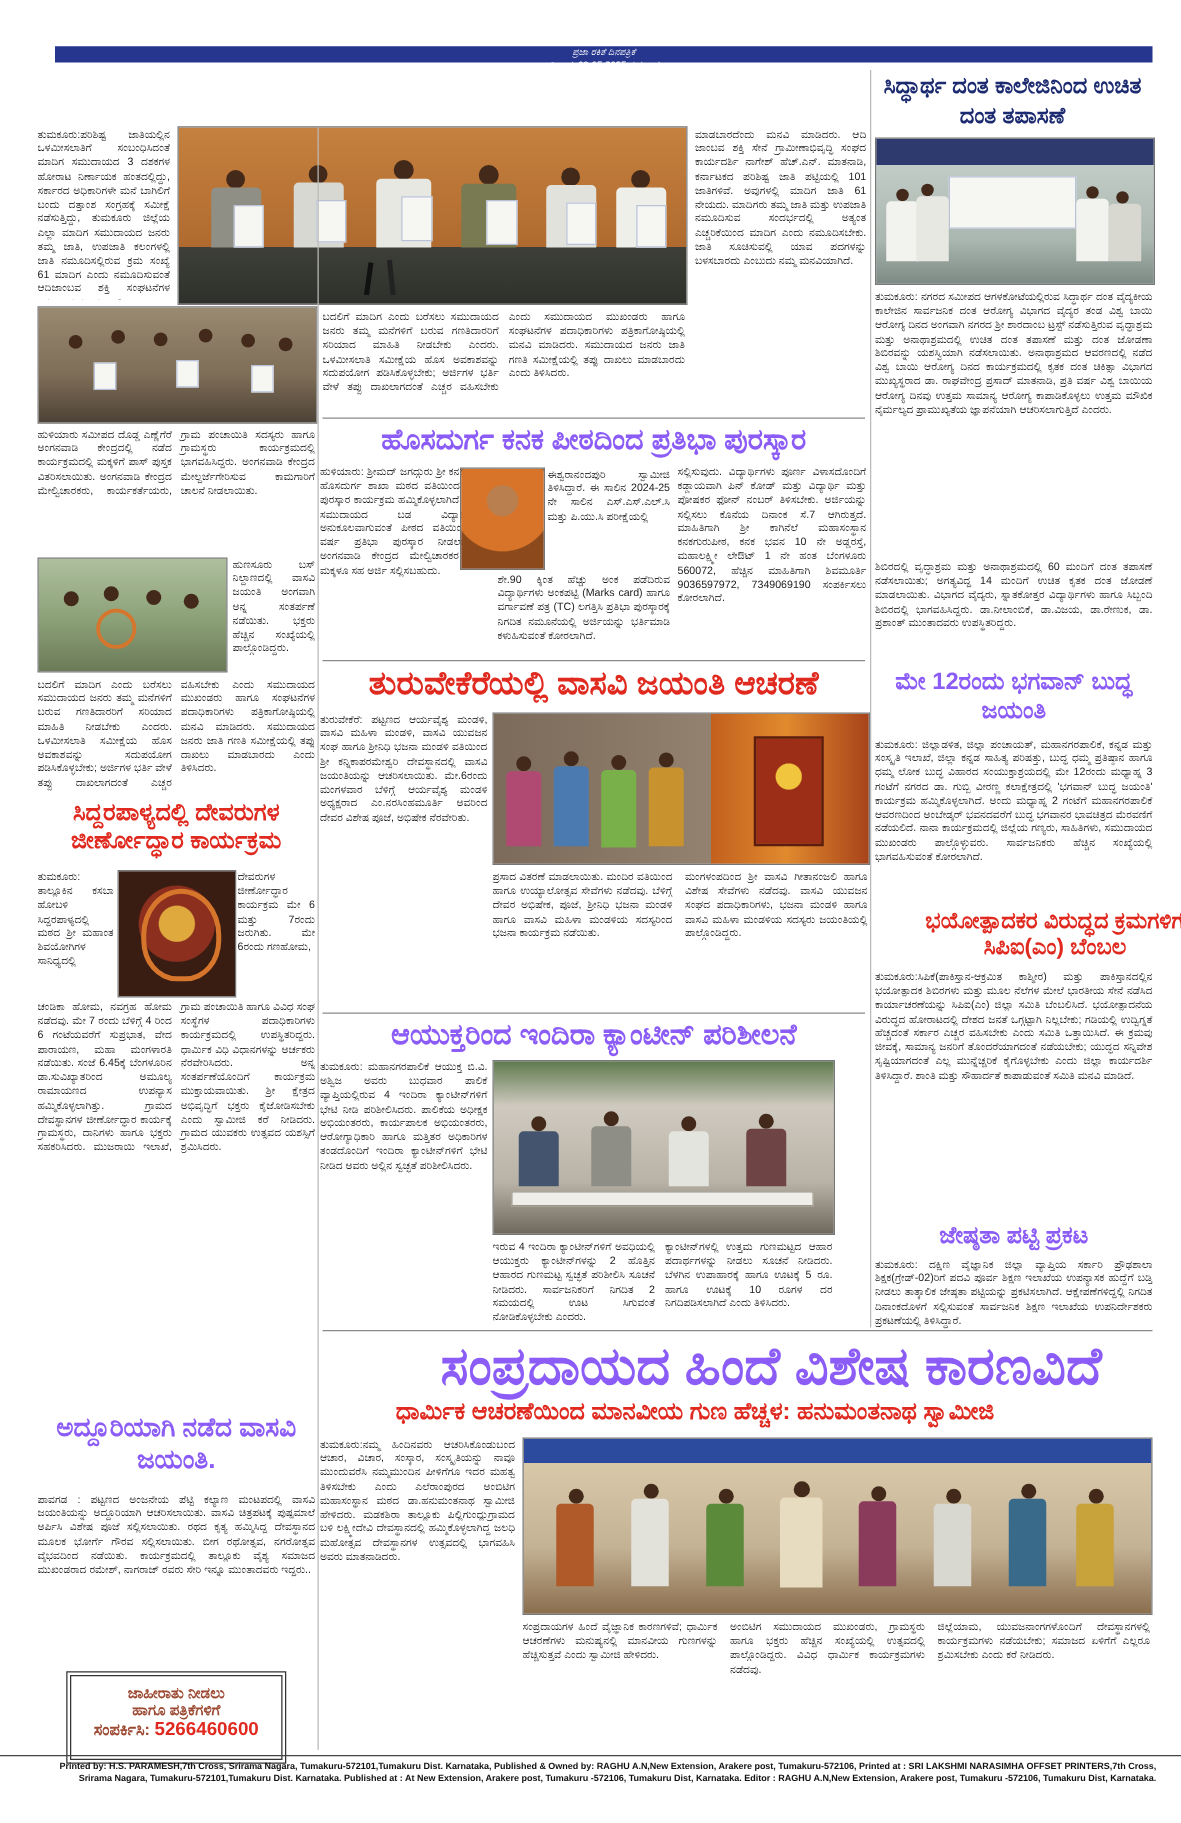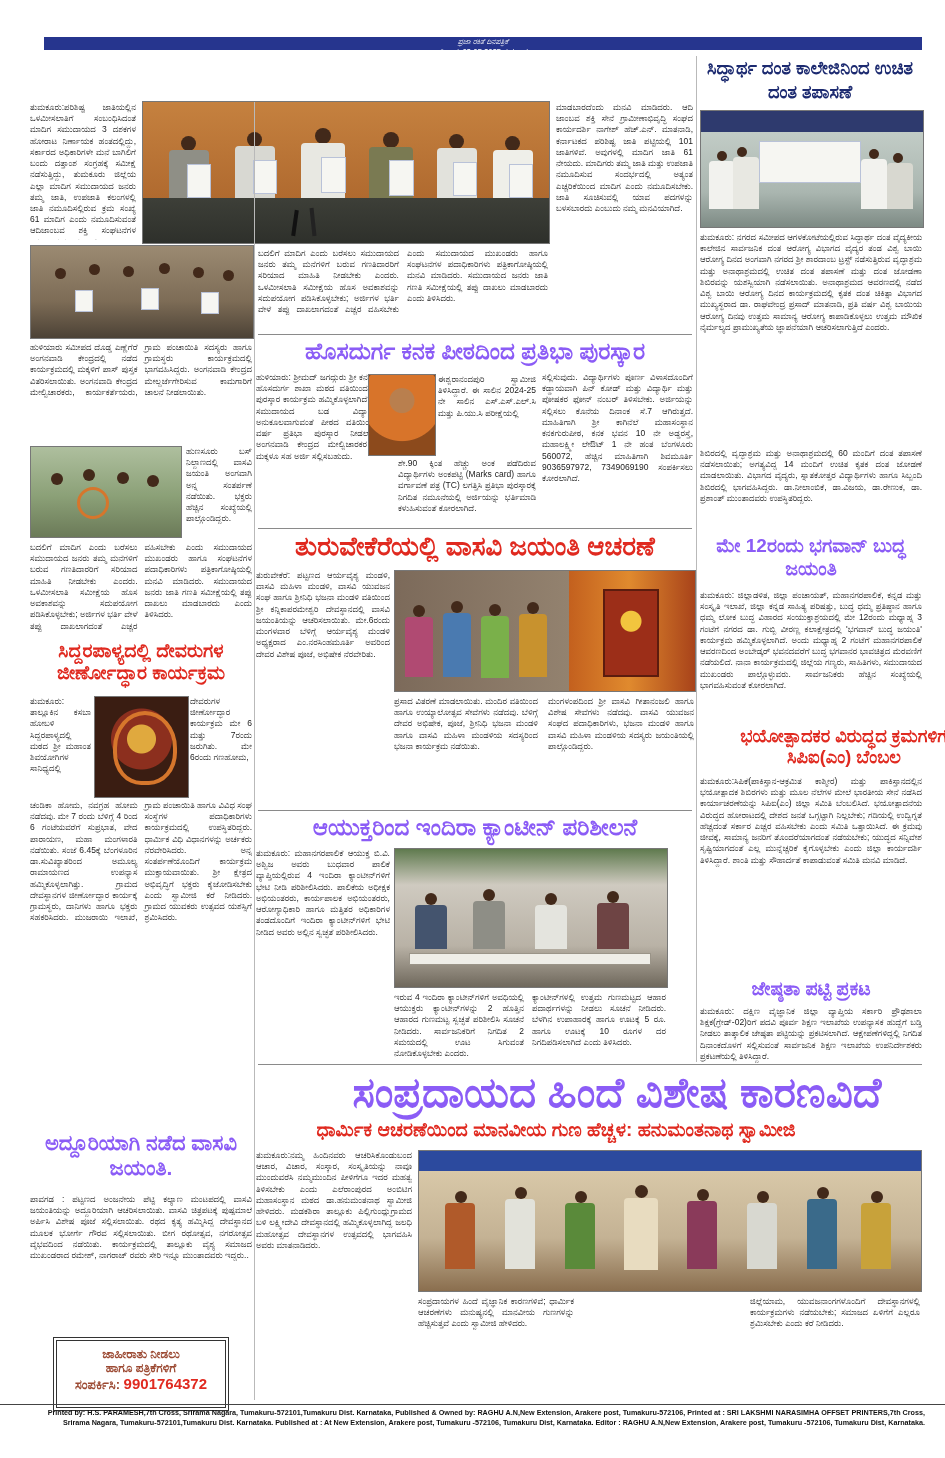--- a/index.html
+++ b/index.html
@@ -104,21 +104,21 @@
 
   <div class="abs hl-blk" style="left:30px;top:1130px;width:222px;height:60px;font-size:21px;">ಅದ್ದೂರಿಯಾಗಿ ನಡೆದ ವಾಸವಿ ಜಯಂತಿ.</div>
 
   <div class="abs bt" style="left:30px;top:1194px;width:222px;height:138px;">ಪಾವಗಡ : ಪಟ್ಟಣದ ಅಂಜನೇಯ ಪೆಟ್ಟಿ ಕಲ್ಯಾಣ ಮಂಟಪದಲ್ಲಿ ವಾಸವಿ ಜಯಂತಿಯನ್ನು ಅದ್ದೂರಿಯಾಗಿ ಆಚರಿಸಲಾಯಿತು. ವಾಸವಿ ಚಿತ್ರಪಟಕ್ಕೆ ಪುಷ್ಪಮಾಲೆ ಅರ್ಪಿಸಿ ವಿಶೇಷ ಪೂಜೆ ಸಲ್ಲಿಸಲಾಯಿತು. ರಥದ ಕೃತ್ಯ ಹಮ್ಮಿಸಿದ್ದ ದೇವಸ್ಥಾನದ ಮೂಲಕ ಭೋರ್ಗೆ ಗೌರವ ಸಲ್ಲಿಸಲಾಯಿತು. ಬೀಗ ರಥೋತ್ಸವ, ನಗರೋತ್ಸವ ವೈಭವದಿಂದ ನಡೆಯಿತು. ಕಾರ್ಯಕ್ರಮದಲ್ಲಿ ತಾಲ್ಲೂಕು ವೈಶ್ಯ ಸಮಾಜದ ಮುಖಂಡರಾದ ರಮೇಶ್, ನಾಗರಾಜ್ ರವರು ಸೇರಿ ಇನ್ನೂ ಮುಂತಾದವರು ಇದ್ದರು..</div>
 
   <div class="abs adbox" style="left:56px;top:1340px;width:168px;height:60px;padding-top:6px;">
     <div style="font-size:12px;">ಜಾಹೀರಾತು ನೀಡಲು</div>
     <div style="font-size:12px;">ಹಾಗೂ ಪತ್ರಿಕೆಗಳಿಗೆ</div>
     <div style="font-size:13px;">
       <span>ಸಂಪರ್ಕಿಸಿ:</span>
-      <span style="color:#e02a20;font-size:15px;">9901764372</span>
+      <span style="color:#e02a20;font-size:15px;">5266460600</span>
     </div>
   </div>
 
   <div class="abs rule-v" style="left:254px;top:102px;height:1298px;"></div>
   <div class="abs rule-v" style="left:696px;top:56px;height:1006px;"></div>
   <div class="abs rule-h" style="left:258px;top:334px;width:434px;"></div>
   <div class="abs rule-h" style="left:258px;top:528px;width:434px;"></div>
   <div class="abs rule-h" style="left:258px;top:810px;width:434px;"></div>
   <div class="abs rule-h" style="left:258px;top:1064px;width:664px;"></div>
   <div class="abs rule-h" style="left:0;top:1404px;width:945px;background:#444;"></div>
@@ -200,20 +200,21 @@
     <span class="head" style="left:278px;top:38px;width:12px;height:12px;"></span>
     <span class="torso" style="left:268px;top:50px;width:30px;height:68px;background:#8a3a5a;"></span>
     <span class="head" style="left:338px;top:40px;width:12px;height:12px;"></span>
     <span class="torso" style="left:328px;top:52px;width:30px;height:66px;background:#d8d8d0;"></span>
     <span class="head" style="left:398px;top:36px;width:12px;height:12px;"></span>
     <span class="torso" style="left:388px;top:48px;width:30px;height:70px;background:#3a6a8a;"></span>
     <span class="head" style="left:452px;top:40px;width:12px;height:12px;"></span>
     <span class="torso" style="left:442px;top:52px;width:30px;height:66px;background:#c8a23a;"></span>
   </div>
   <div class="abs bt" style="left:418px;top:1296px;width:156px;height:104px;">ಸಂಪ್ರದಾಯಗಳ ಹಿಂದೆ ವೈಜ್ಞಾನಿಕ ಕಾರಣಗಳಿವೆ; ಧಾರ್ಮಿಕ ಆಚರಣೆಗಳು ಮನುಷ್ಯನಲ್ಲಿ ಮಾನವೀಯ ಗುಣಗಳನ್ನು ಹೆಚ್ಚಿಸುತ್ತವೆ ಎಂದು ಸ್ವಾಮೀಜಿ ಹೇಳಿದರು.</div>
+  <div class="abs bt" style="left:584px;top:1296px;width:156px;height:104px;">ಅಂಬಿಟಿಗ ಸಮುದಾಯದ ಮುಖಂಡರು, ಗ್ರಾಮಸ್ಥರು ಹಾಗೂ ಭಕ್ತರು ಹೆಚ್ಚಿನ ಸಂಖ್ಯೆಯಲ್ಲಿ ಉತ್ಸವದಲ್ಲಿ ಪಾಲ್ಗೊಂಡಿದ್ದರು. ವಿವಿಧ ಧಾರ್ಮಿಕ ಕಾರ್ಯಕ್ರಮಗಳು ನಡೆದವು.</div>
   <div class="abs bt" style="left:750px;top:1296px;width:170px;height:104px;">ಜಿಲ್ಲೆಯಾಮ, ಯುವಜನಾಂಗಗಳೊಂದಿಗೆ ದೇವಸ್ಥಾನಗಳಲ್ಲಿ ಕಾರ್ಯಕ್ರಮಗಳು ನಡೆಯಬೇಕು; ಸಮಾಜದ ಏಳಿಗೆಗೆ ಎಲ್ಲರೂ ಶ್ರಮಿಸಬೇಕು ಎಂದು ಕರೆ ನೀಡಿದರು.</div>
 
   <div class="abs footer-txt" style="left:20px;top:1408px;width:905px;">
     <div>Printed by: H.S. PARAMESH,7th Cross, Srirama Nagara, Tumakuru-572101,Tumakuru Dist. Karnataka, Published &amp; Owned by: RAGHU A.N,New Extension, Arakere post, Tumakuru-572106,  Printed at : SRI LAKSHMI NARASIMHA OFFSET PRINTERS,7th Cross,</div>
     <div>Srirama Nagara, Tumakuru-572101,Tumakuru Dist.  Karnataka. Published at : At New Extension, Arakere post, Tumakuru -572106, Tumakuru Dist, Karnataka.  Editor :  RAGHU A.N,New Extension, Arakere post, Tumakuru -572106, Tumakuru Dist, Karnataka.</div>
   </div>
 
 </div>
 
 </body></html>

